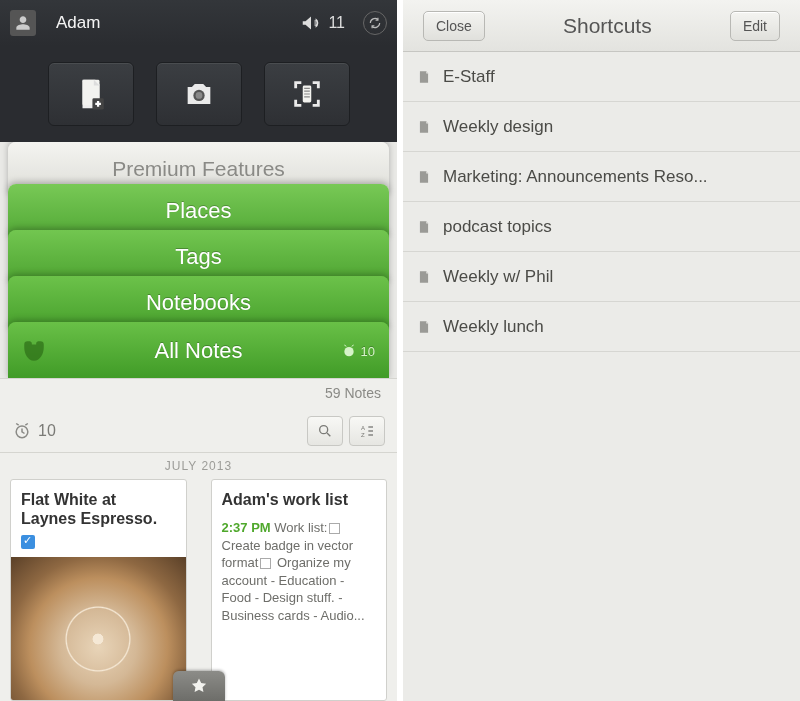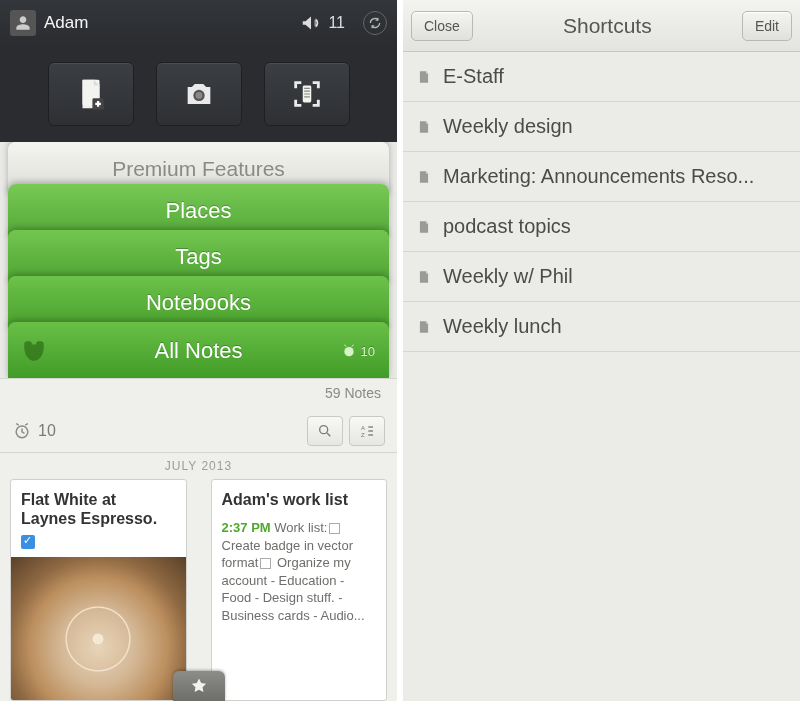--- a/index.html
+++ b/index.html
@@ -21,20 +21,21 @@
     flex-direction: column;
     position: relative;
   }
   .header {
     height: 46px;
     background: linear-gradient(#33363a, #2a2c30);
     display: flex;
     align-items: center;
     padding: 0 10px;
     color: #eee;
+    gap: 12px;
   }
   .avatar {
     width: 26px; height: 26px;
     background: #555;
     border-radius: 3px;
     display: flex; align-items: center; justify-content: center;
     margin-right: 8px;
   }
   .avatar svg { fill: #ccc; width: 16px; height: 16px; }
   .username { font-size: 17px; color: #f5f5f5; font-weight: 400; }
@@ -242,21 +243,21 @@
     background: #ebebe8;
     display:flex;
     flex-direction:column;
   }
   .rp-header {
     height:52px;
     background:linear-gradient(#f3f3f0,#e3e3df);
     border-bottom:1px solid #c6c6c2;
     display:flex;
     align-items:center;
-    padding:0 8px;
+    padding:0 20px;
   }
   .rp-btn {
     padding:6px 12px;
     background:linear-gradient(#f4f4f1,#e0e0dc);
     border:1px solid #b8b8b4;
     border-radius:5px;
     font-size:14px;
     color:#555;
     box-shadow:inset 0 1px 0 #fff;
   }
@@ -269,21 +270,21 @@
   }
   .rp-list {
     flex:1;
   }
   .rp-item {
     height:50px;
     border-bottom:1px solid #d6d6d2;
     display:flex;
     align-items:center;
     padding:0 14px;
-    font-size:20px;
+    font-size:17px;
     color:#4b4b47;
     gap:12px;
   }
   .rp-item svg { width:14px; height:18px; fill:#9a9a96; flex-shrink:0;}
   .rp-item span {
     white-space:nowrap;
     overflow:hidden;
     text-overflow:ellipsis;
   }
 </style>

